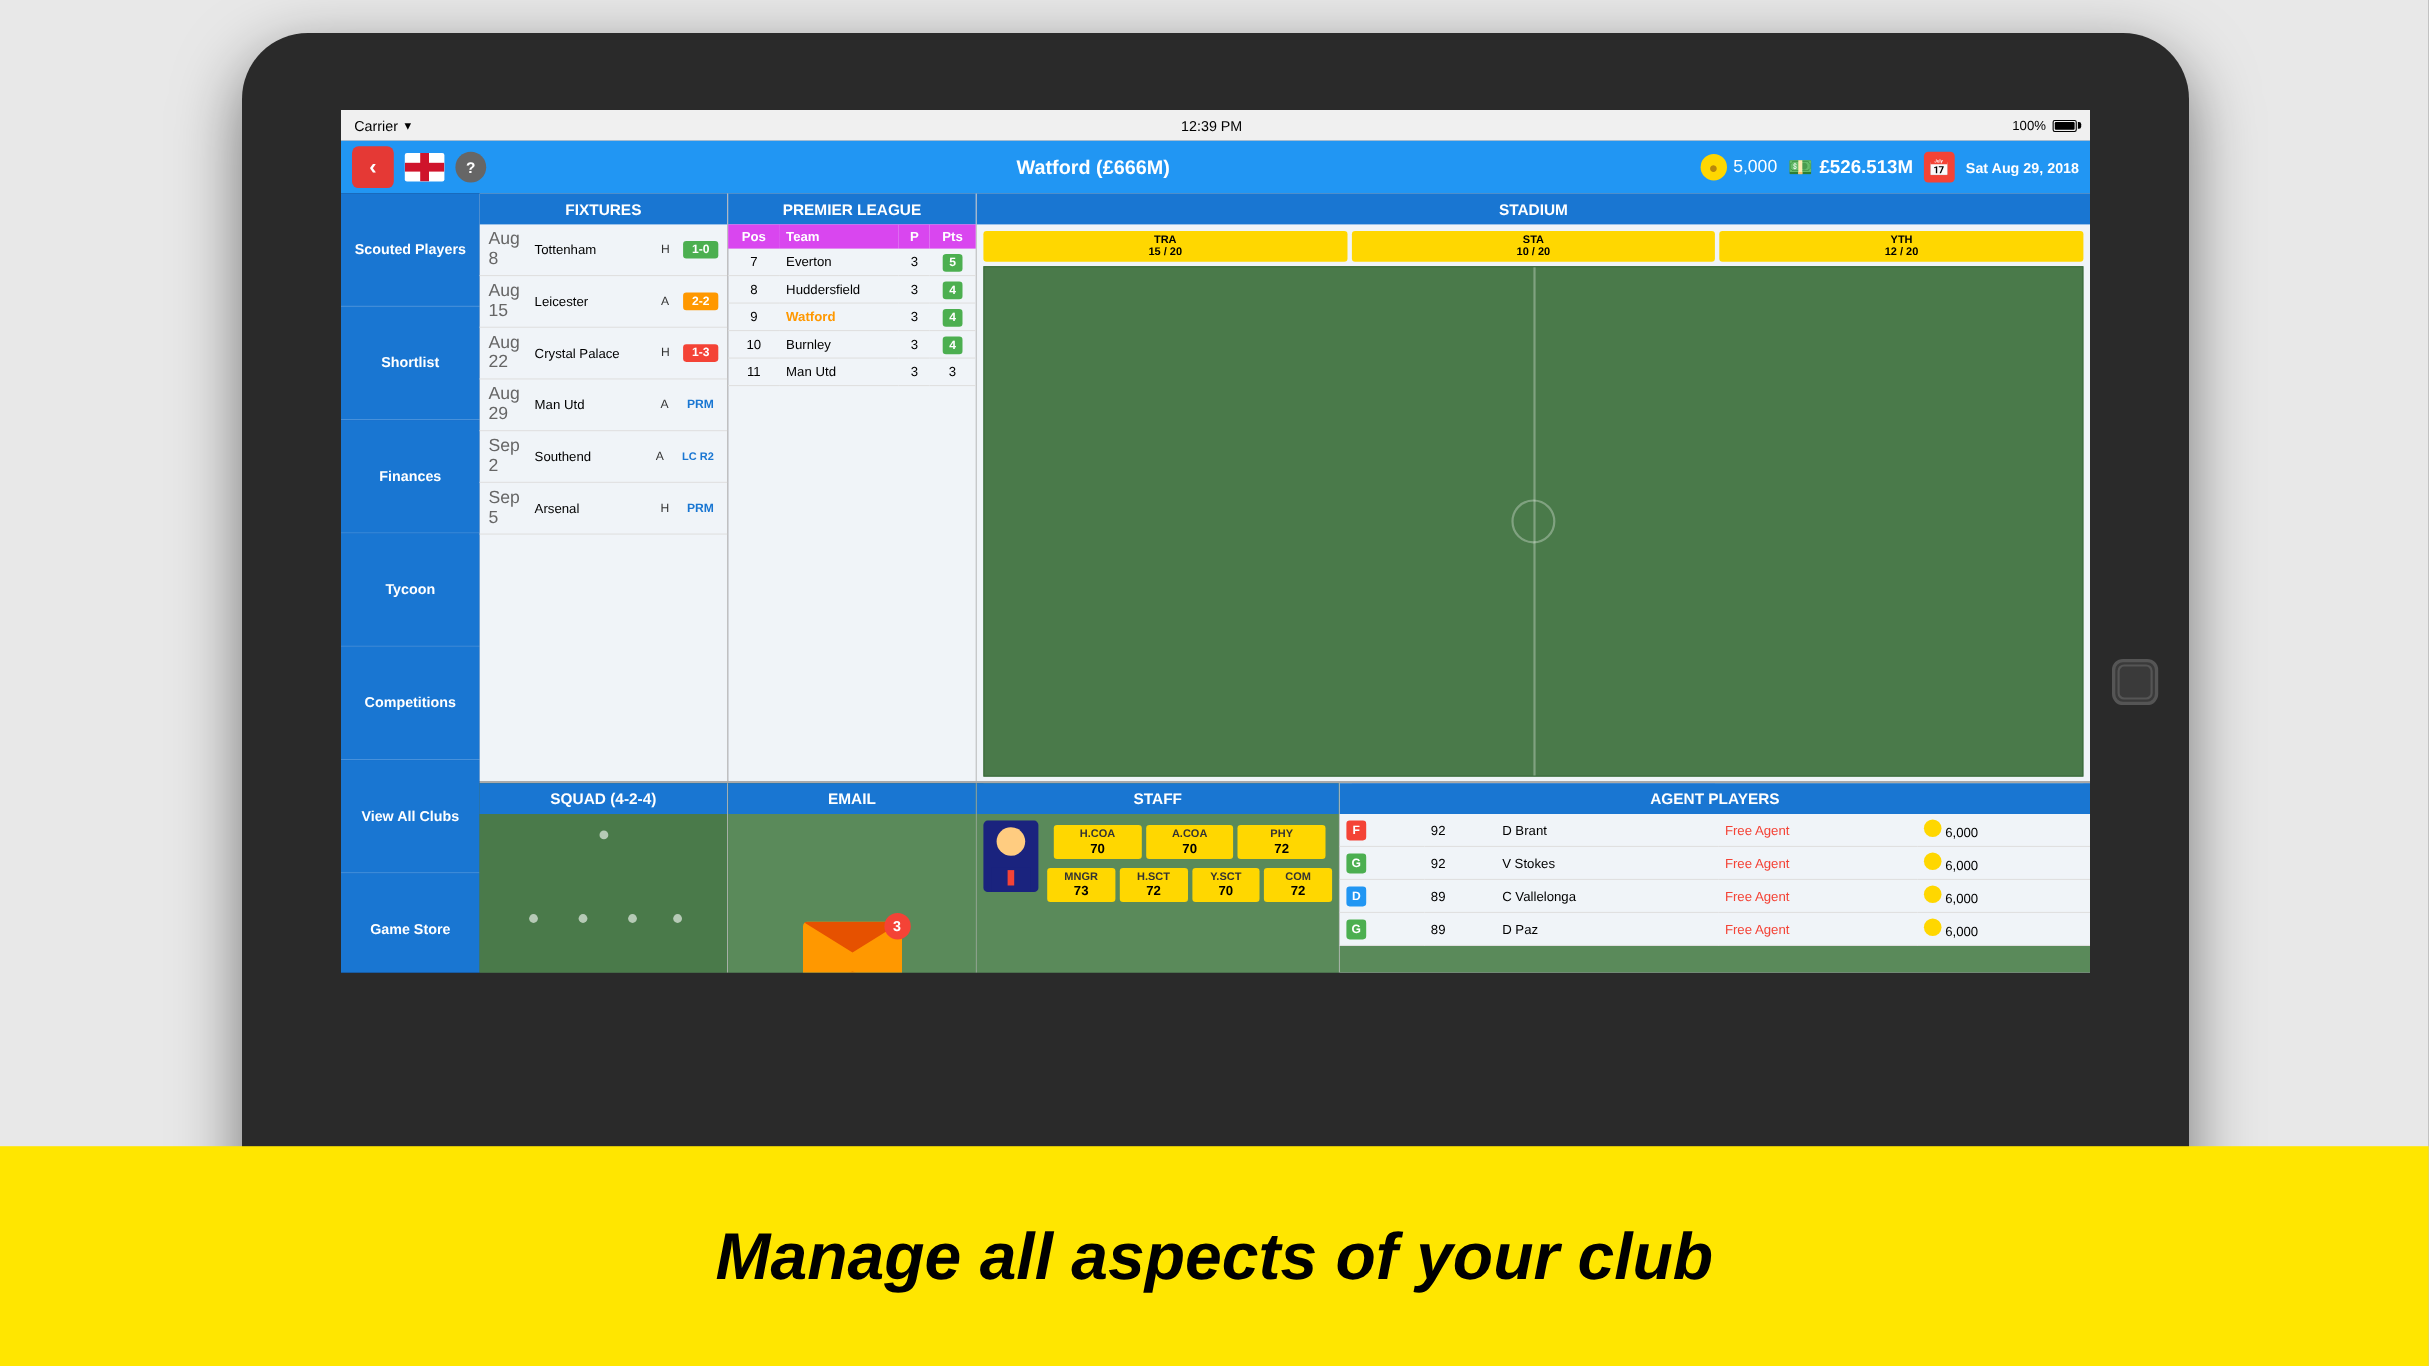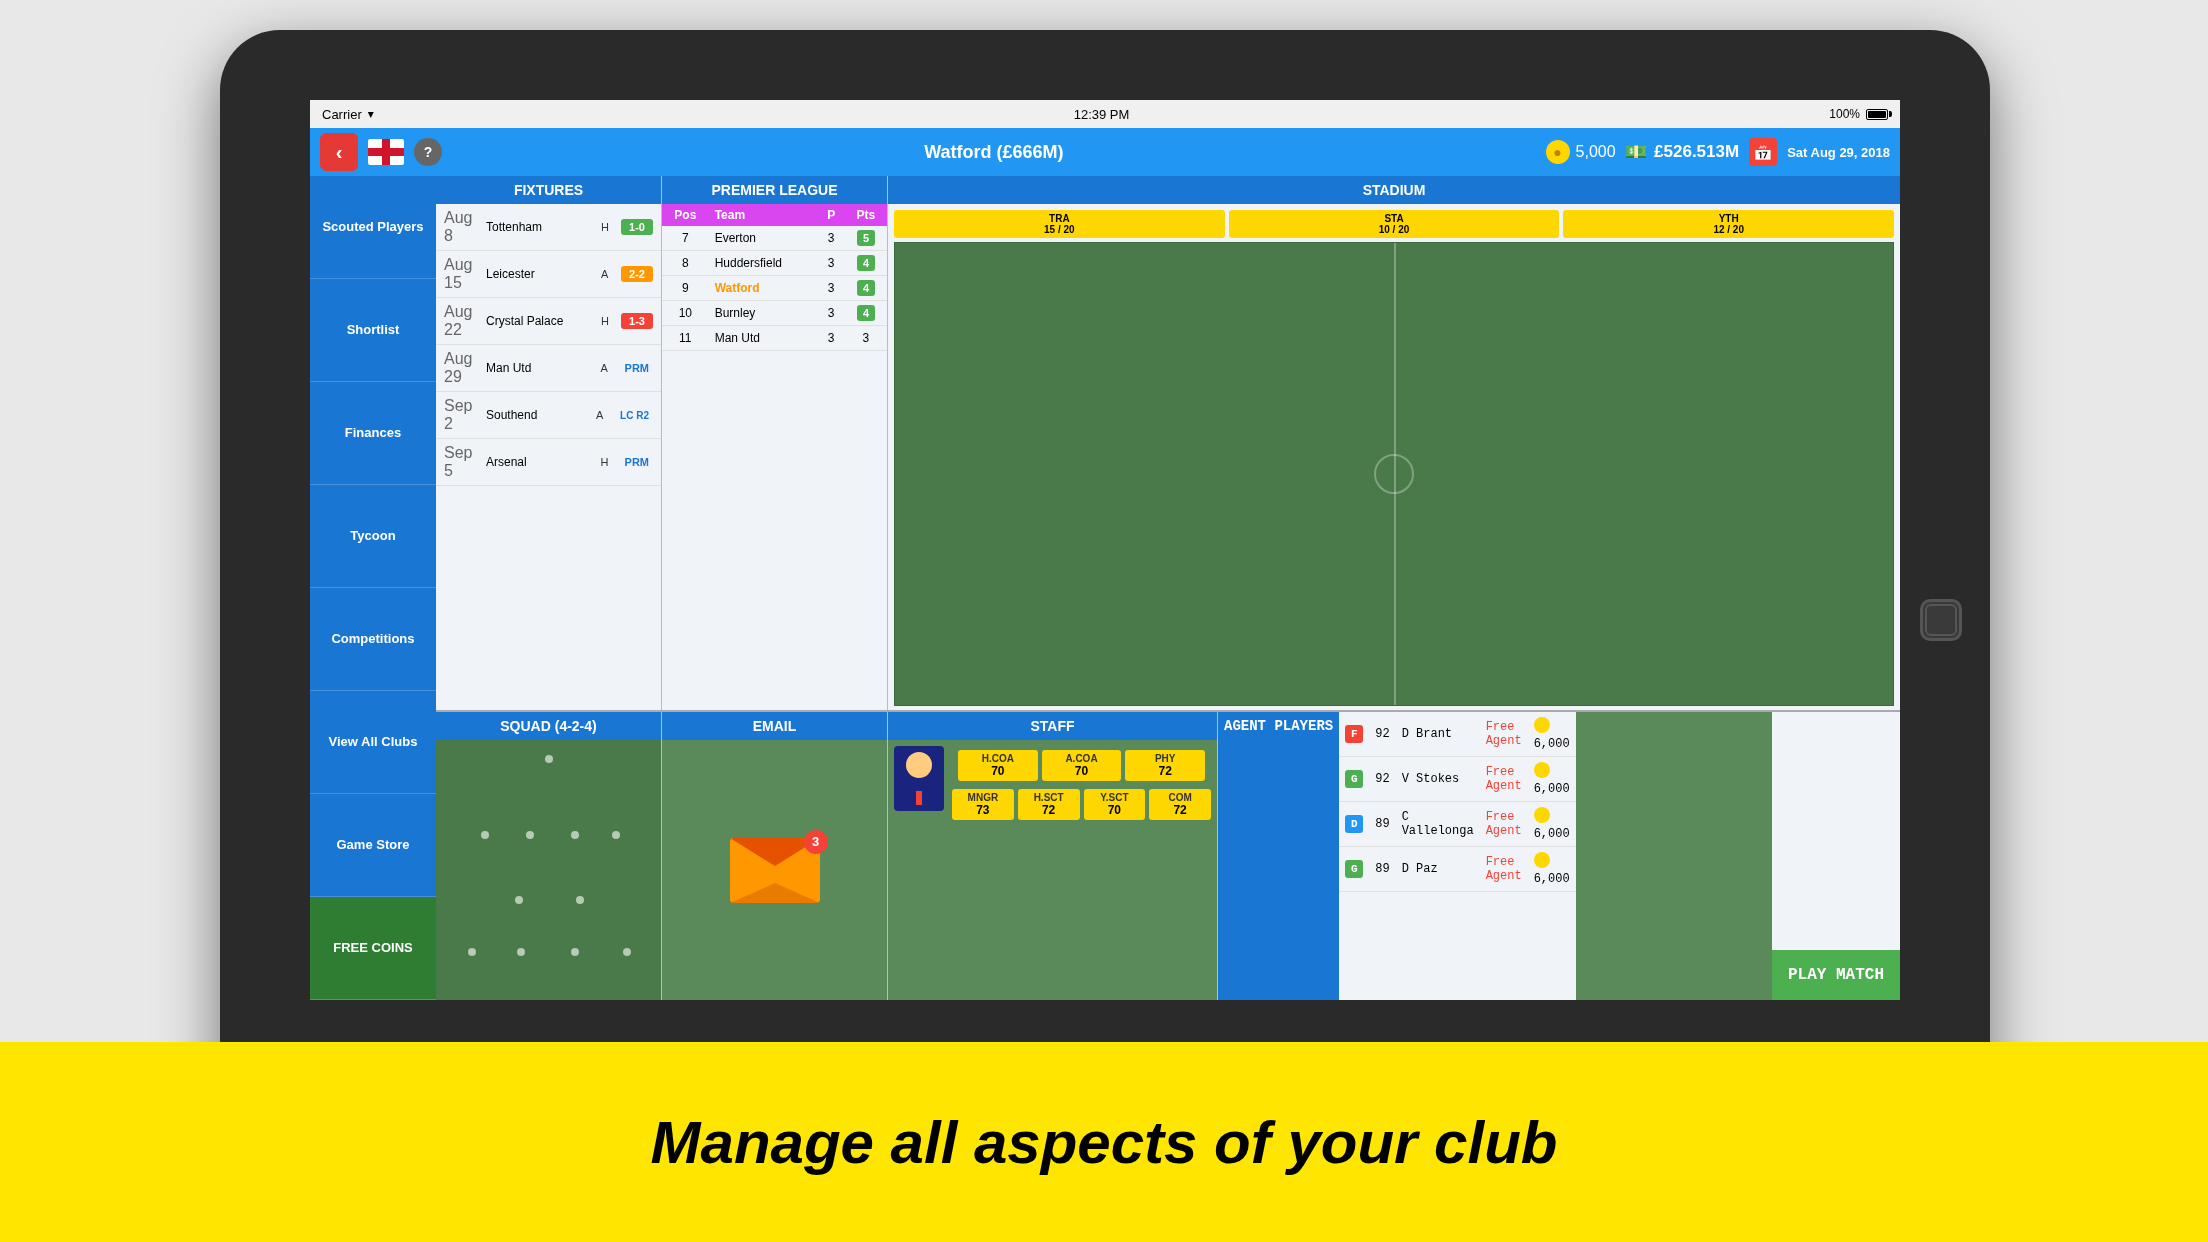--- a/index.html
+++ b/index.html
@@ -22,21 +22,21 @@
       background: #2a2a2a;
       border-radius: 60px;
       box-shadow: 0 20px 60px rgba(0,0,0,0.5);
     }
 
     .tablet-screen {
       position: absolute;
       left: 90px;
       top: 70px;
       width: 1590px;
-      height: 900px;
+      height: 784px;
       background: #1a1a2e;
       overflow: hidden;
     }
 
     
     .status-bar {
       height: 28px;
       background: #f0f0f0;
       display: flex;
       align-items: center;
@@ -364,21 +364,21 @@
       background: #444;
       border-radius: 50%;
     }
 
     .fixtures-col { width: 226px; border-right: 1px solid #bbb; background: #f0f4f8; }
     .league-col { width: 226px; border-right: 1px solid #bbb; background: #f0f4f8; }
     .stadium-col { flex: 1; background: #f0f4f8; }
     .squad-col { width: 226px; border-right: 1px solid #bbb; background: #5a8a5a; display: flex; flex-direction: column; }
     .email-col { width: 226px; border-right: 1px solid #bbb; background: #5a8a5a; display: flex; flex-direction: column; }
     .staff-col { width: 330px; border-right: 1px solid #bbb; background: #5a8a5a; display: flex; flex-direction: column; }
-    .agent-col { flex: 1; background: #f0f4f8; display: flex; flex-direction: row; font-family: Liberation Mono, monospace; }
+    .agent-col { flex: 1; background: #f0f4f8; display: flex; flex-direction: column; }
 
     
     .stadium-vis {
       display: flex;
       flex-direction: column;
       height: 100%;
     }
     .stadium-top-stands {
       display: flex;
       padding: 6px 6px 0;

